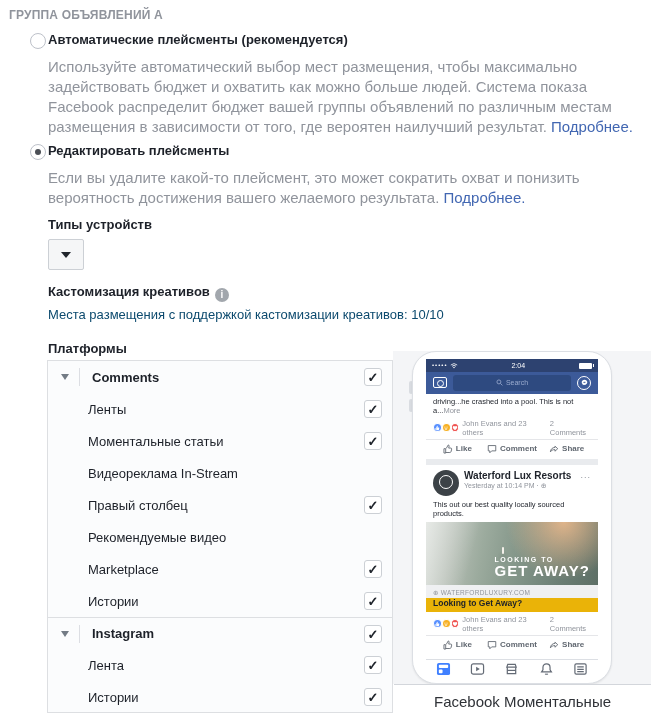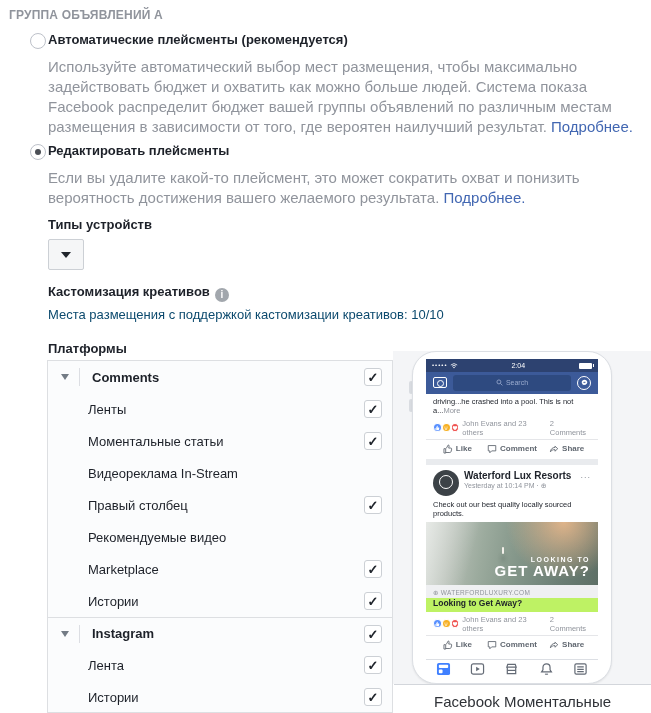--- a/index.html
+++ b/index.html
@@ -81,27 +81,27 @@
   .post-text { padding:2px 7px 4px; font-size:7.5px; color:#1d2129; }
 
   .ad-img { height:76px; position:relative; overflow:hidden;
     background:
       radial-gradient(circle at 80% 0%, rgba(235,185,140,.9), rgba(235,185,140,0) 38%),
       linear-gradient(100deg, #ccd2cb 0%, #b7bfb6 16%, #9cab9e 33%, #87998c 50%, #798c81 64%, #6a7d73 80%, #5d6f66 100%); }
   .ad-img::before { content:""; position:absolute; left:-20px; top:-10px; width:90px; height:110px;
     background:linear-gradient(105deg, rgba(255,255,255,.75), rgba(255,255,255,0) 65%); }
   .runner { position:absolute; left:44%; top:40%; width:2.5px; height:7px; background:#f3f0ea; border-radius:1px;
     box-shadow:0 8px 4px rgba(40,55,48,.35); }
-  .ad-overlay { position:absolute; right:8px; bottom:7px; color:#fff; text-align:right; }
+  .ad-overlay { position:absolute; right:8px; bottom:7px; color:#fff; text-align:left; }
   .ad-ov1 { font-size:7px; font-weight:bold; letter-spacing:1.5px; }
   .ad-ov2 { font-size:15px; font-weight:bold; letter-spacing:1px; line-height:15px; }
 
   .link-bar { background:#eff0f2; padding:4px 7px 1px; font-size:6.5px; color:#90949c; letter-spacing:.3px;
     display:flex; align-items:center; gap:3px; }
-  .link-title { background:#bef264; padding:0 7px 4px; font-size:8.5px; font-weight:bold; color:#1d2129; }
+  .link-title { background:#eab308; padding:0 7px 4px; font-size:8.5px; font-weight:bold; color:#1d2129; }
 
   .tab-bar { margin-top:4px; border-top:1px solid #dcdfe4; height:24px; display:flex; align-items:center; justify-content:space-around; }
 
   
   .caption-box { left:394px; top:684px; width:257px; height:29px; background:#fff; border-top:1px solid #d3d6db;
     display:flex; justify-content:center;padding-left:40px; }
   .caption-text { margin-top:8px; font-size:15px; color:#2f3237; }
 
   svg { display:block; }
 </style>
@@ -270,21 +270,21 @@
 
     <div class="post-head">
       <span class="avatar"></span>
       <span>
         <div class="ph-name">Waterford Lux Resorts</div>
         <div class="ph-sub">Yesterday at 10:14 PM · ⊕</div>
       </span>
       <span class="ph-menu">...</span>
     </div>
 
-    <div class="post-text">Check out our best quality locally sourced products.</div>
+    <div class="post-text">This out our best quality locally sourced products.</div>
 
     <div class="ad-img">
       <span class="runner"></span>
       <div class="ad-overlay">
         <div class="ad-ov1">LOOKING TO</div>
         <div class="ad-ov2">GET AWAY?</div>
       </div>
     </div>
 
     <div class="link-bar">

